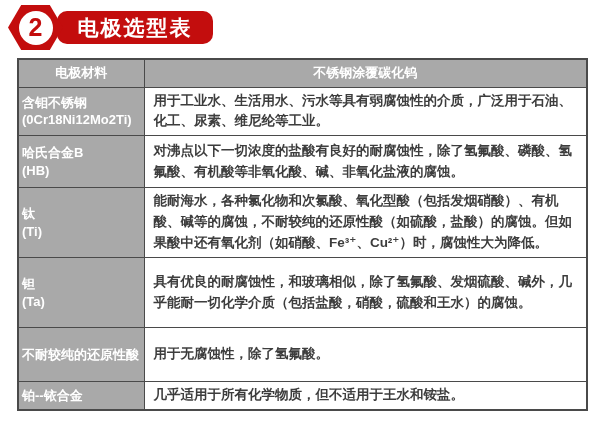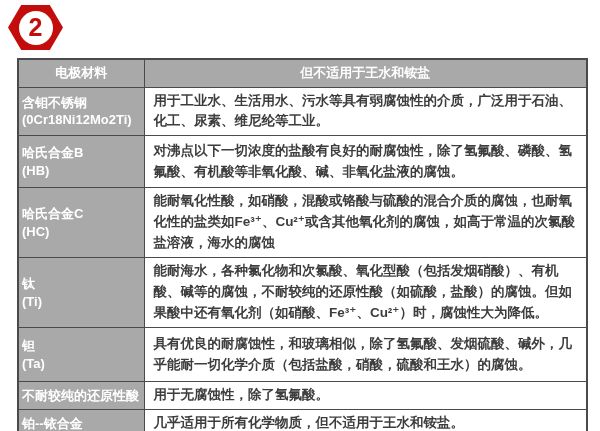--- a/index.html
+++ b/index.html
@@ -68,50 +68,46 @@
 <body>
 
 <div class="page">
 
   <div class="hdr">
     <div class="hex">
       <div class="hex-circle">
         <span>2</span>
       </div>
     </div>
+    <div class="pill">
+      <span>电极选型表</span>
+    </div>
   </div>
 
   <table class="etable">
     <thead>
       <tr>
         <th class="col-mat">电极材料</th>
-        <th>但不适用于王水和铵盐</th>
+        <th>不锈钢涂覆碳化钨</th>
       </tr>
     </thead>
     <tbody>
       <tr>
         <td class="mat">
           <div>含钼不锈钢</div>
           <div>(0Cr18Ni12Mo2Ti)</div>
         </td>
         <td class="desc">用于工业水、生活用水、污水等具有弱腐蚀性的介质，广泛用于石油、化工、尿素、维尼纶等工业。</td>
       </tr>
       <tr>
         <td class="mat">
           <div>哈氏合金B</div>
           <div>(HB)</div>
         </td>
         <td class="desc">对沸点以下一切浓度的盐酸有良好的耐腐蚀性，除了氢氟酸、磷酸、氢氟酸、有机酸等非氧化酸、碱、非氧化盐液的腐蚀。</td>
-      </tr>
-      <tr>
-        <td class="mat">
-          <div>哈氏合金C</div>
-          <div>(HC)</div>
-        </td>
-        <td class="desc">能耐氧化性酸，如硝酸，混酸或铬酸与硫酸的混合介质的腐蚀，也耐氧化性的盐类如Fe³⁺、Cu²⁺或含其他氧化剂的腐蚀，如高于常温的次氯酸盐溶液，海水的腐蚀</td>
       </tr>
       <tr>
         <td class="mat">
           <div>钛</div>
           <div>(Ti)</div>
         </td>
         <td class="desc">能耐海水，各种氯化物和次氯酸、氧化型酸（包括发烟硝酸）、有机酸、碱等的腐蚀，不耐较纯的还原性酸（如硫酸，盐酸）的腐蚀。但如果酸中还有氧化剂（如硝酸、Fe³⁺、Cu²⁺）时，腐蚀性大为降低。</td>
       </tr>
       <tr>
         <td class="mat">

